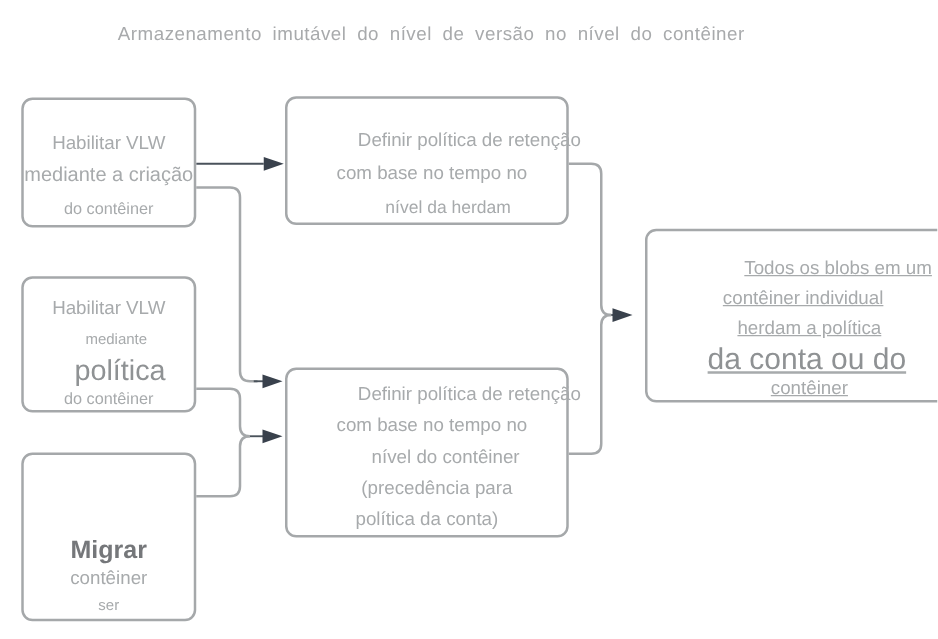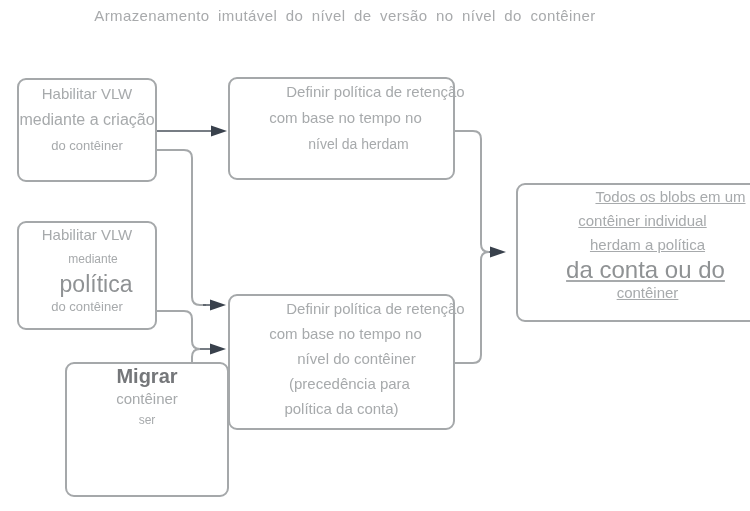--- a/index.html
+++ b/index.html
@@ -1,38 +1,38 @@
 <!DOCTYPE html>
 <html><head>
 <meta charset="utf-8">
 <style>
   html,body{margin:0;padding:0;background:#fff;}
   .canvas{
     position:relative;width:750px;height:511px;background:#ffffff;
     font-family:"Liberation Sans", sans-serif;overflow:hidden;
   }
   .title{
-    position:absolute;left:0;top:7px;width:690px;text-align:center;
+    position:absolute;left:0;top:19px;width:690px;text-align:center;
     font-size:15px;color:#a8aaac;word-spacing:4px;letter-spacing:0.4px;
     white-space:nowrap;
   }
   .edges{position:absolute;left:0;top:0;z-index:1;}
   .box{
     position:absolute;box-sizing:border-box;background:#ffffff;
     border:2px solid #a5a8aa;border-radius:9px;z-index:2;
-    display:flex;flex-direction:column;align-items:center;justify-content:flex-start;
+    display:flex;flex-direction:column;align-items:center;justify-content:flex-end;
     color:#a7aaac;text-align:center;
   }
   .line{white-space:nowrap;}
   .em{color:#8f9294;}
   .strong{color:#75777a;font-weight:bold;}
   
   .n-b1{left:17px;top:78px;width:140px;height:104px;}
   .n-b2{left:17px;top:221px;width:140px;height:109px;}
-  .n-b3{left:17px;top:362px;width:164px;height:135px;margin-left:48px;}
+  .n-b3{left:17px;top:362px;width:140px;height:135px;}
   .n-m1{left:228px;top:77px;width:227px;height:103px;}
   .n-m2{left:228px;top:294px;width:227px;height:136px;}
   .n-r1{left:516px;top:183px;width:269px;height:139px;text-decoration:underline;}
 </style>
 </head>
 <body>
 
 <div class="canvas">
 
   <div class="title">Armazenamento imutável do nível de versão no nível do contêiner</div>

